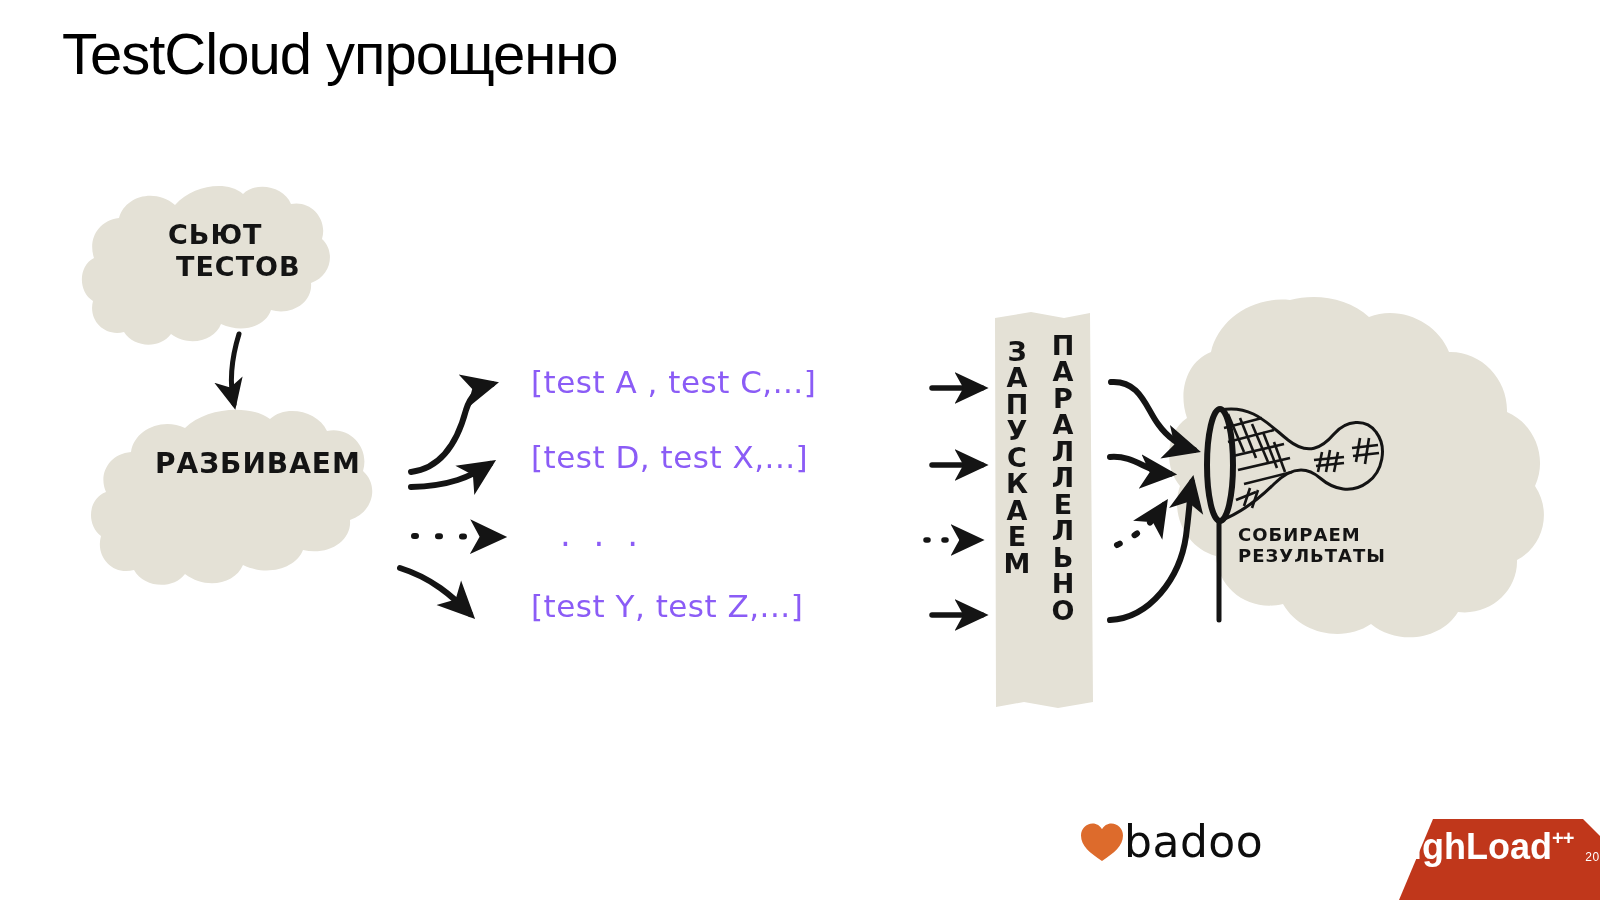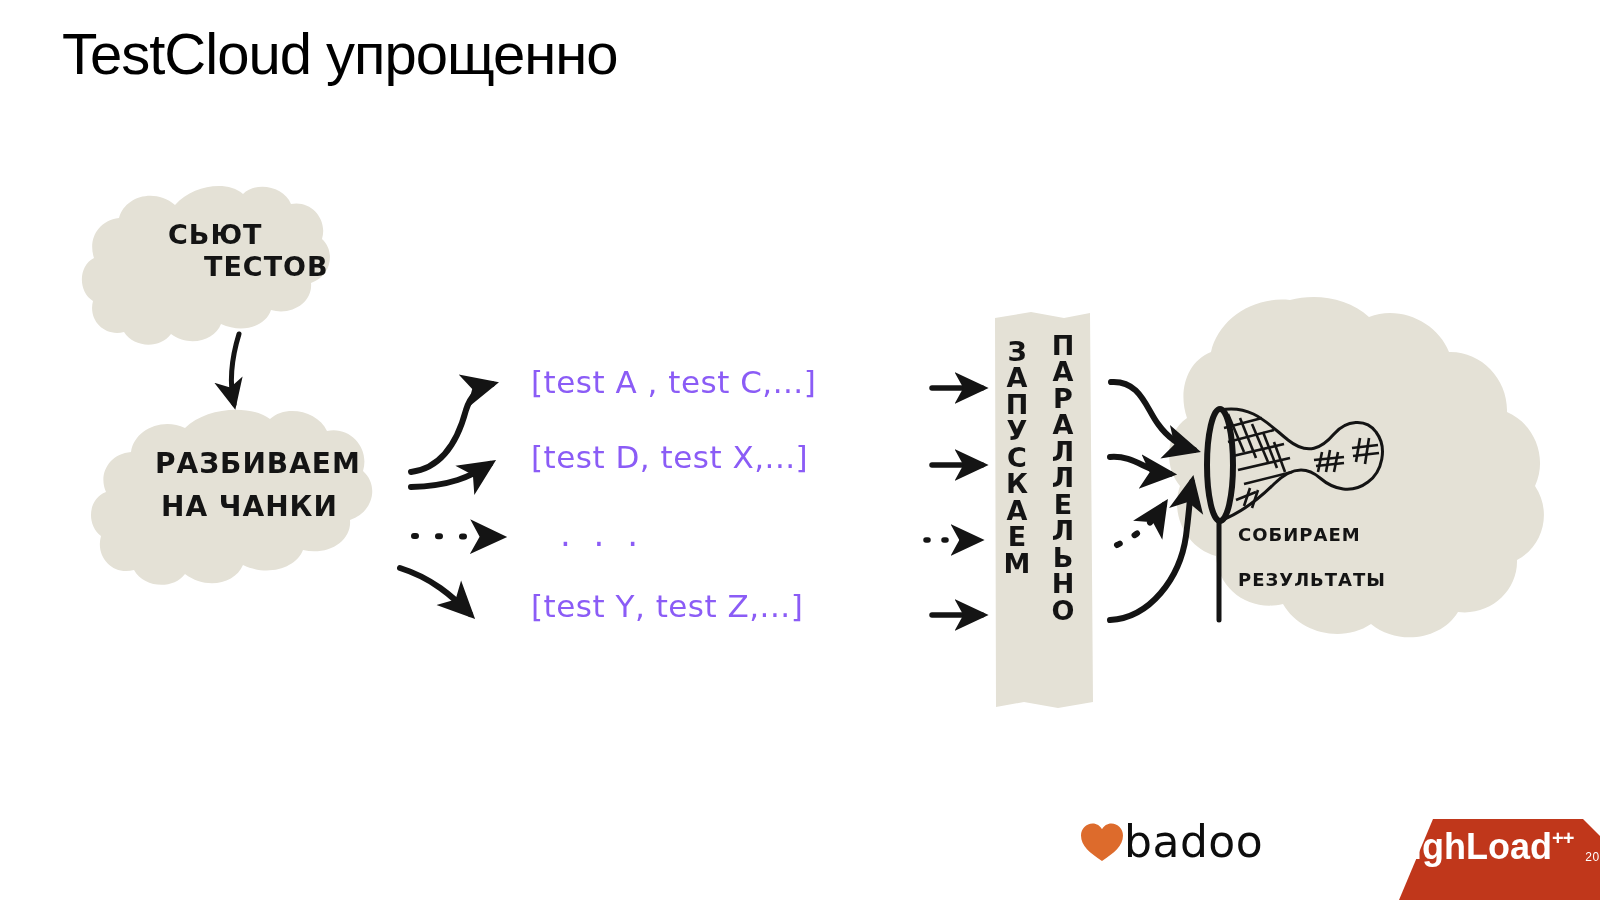--- a/index.html
+++ b/index.html
@@ -56,21 +56,21 @@
     text-transform: uppercase;
   }
 
   
   #suite-label {
     left: 168px;
     top: 219px;
     font-size: 27px;
     text-align: left;
   }
-  #suite-label .l2 { padding-left: 8px; display: block; margin-left: 28px; }
+  #suite-label .l2 { padding-left: 8px; display: block; }
 
   
   #chunks-label {
     left: 148px;
     top: 447px;
     font-size: 28px;
     margin-left: 7px;
   }
   #chunks-label .l2 { display: block; padding-left: 6px; margin-top: 10px; }
 
@@ -103,21 +103,21 @@
   #run-label  { left: 1002px; top: 339px; }
   #par-label  { left: 1048px; top: 333px; }
   .vtext span { display: block; }
 
   
   #results-label {
     left: 1238px;
     top: 524px;
     font-size: 18px;
   }
-  #results-label .l2 { display: block; margin-top: 24px; }
+  #results-label .l2 { display: block; margin-top: 0; }
 
   
   #badoo-logo {
     position: absolute;
     left: 1080px;
     top: 820px;
     display: flex;
     align-items: center;
   }
   #badoo-heart { width: 44px; height: 40px; }
@@ -279,21 +279,20 @@
 
   </svg>
 
   <div id="suite-label" class="hand hand-caps">
     <span>СЬЮТ</span>
     <span class="l2">ТЕСТОВ</span>
   </div>
 
   <div id="chunks-label" class="hand hand-caps">
     <span>РАЗБИВАЕМ</span>
-    <span class="l2">НА ЧАНКИ</span>
   </div>
 
   <div id="chunk-0" class="chunk-text">[test A , test C,...]</div>
   <div id="chunk-1" class="chunk-text">[test D, test X,...]</div>
   <div id="chunk-2" class="chunk-text">. . .</div>
   <div id="chunk-3" class="chunk-text">[test Y, test Z,...]</div>
 
   <div id="run-label" class="vtext">
       <span>З</span>
       <span>А</span>

